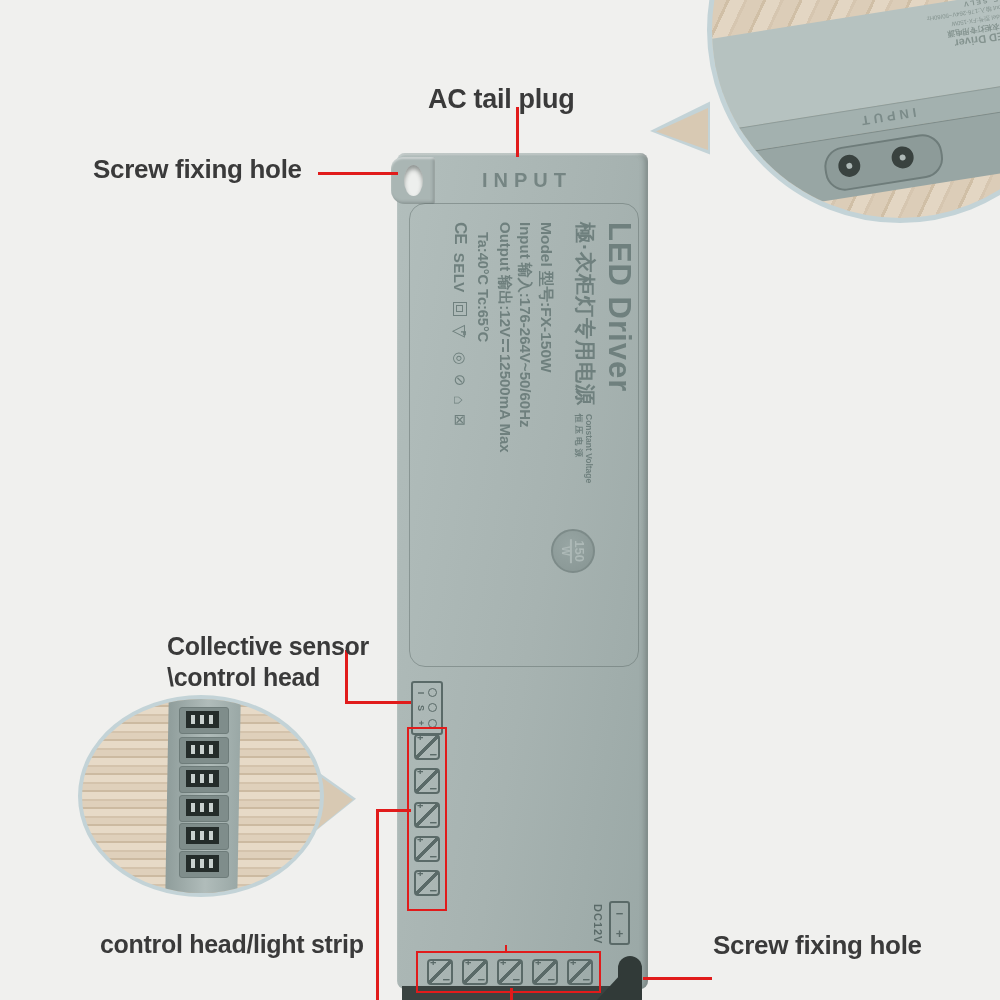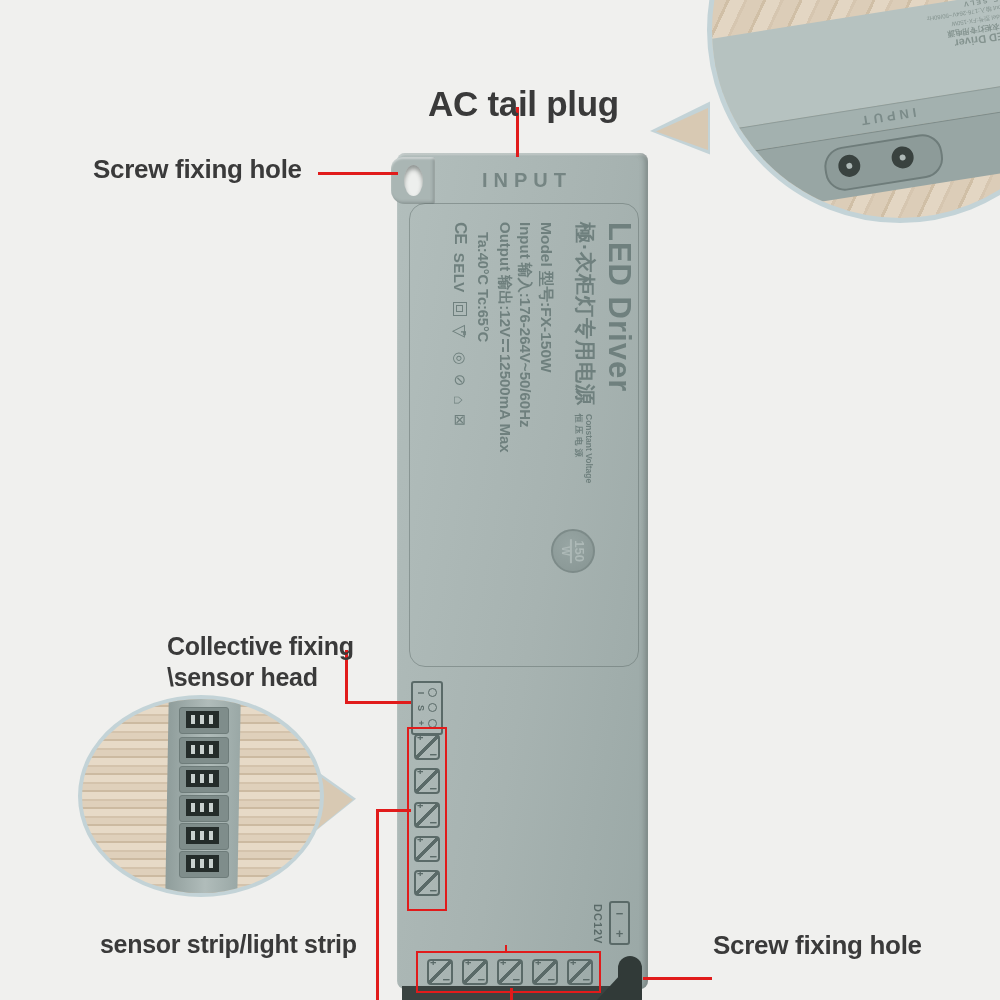--- a/index.html
+++ b/index.html
@@ -323,23 +323,23 @@
   <div class="redline" style="left:345px;top:701px;width:66px;height:3px;"></div>
   <div class="redbox" style="left:407px;top:727px;width:36px;height:180px;"></div>
   <div class="redline" style="left:376px;top:809px;width:35px;height:3px;"></div>
   <div class="redline" style="left:376px;top:809px;width:3px;height:191px;"></div>
   <div class="redbox" style="left:416px;top:951px;width:181px;height:38px;"></div>
   <div class="redline" style="left:505px;top:945px;width:2px;height:7px;"></div>
   <div class="redline" style="left:510px;top:988px;width:3px;height:12px;"></div>
   <div class="redline" style="left:643px;top:977px;width:69px;height:3px;"></div>
 
   <div class="lbl" style="left:93px;top:154px;font-size:26px;">Screw fixing hole</div>
-  <div class="lbl" style="left:428px;top:84px;font-size:35px;">AC tail plug</div>
+  <div class="lbl" style="left:428px;top:84px;font-size:27px;">AC tail plug</div>
   <div class="lbl" style="left:167px;top:631px;font-size:25px;line-height:31px;">
-    <div>Collective fixing</div>
-    <div>\sensor head</div>
+    <div>Collective sensor</div>
+    <div>\control head</div>
   </div>
   <div class="lbl" style="left:100px;top:928px;font-size:25px;line-height:32px;">
-    <div>sensor strip/light strip</div>
+    <div>control head/light strip</div>
   </div>
   <div class="lbl" style="left:713px;top:930px;font-size:26px;">Screw fixing hole</div>
 
 </div>
 
 </body></html>

